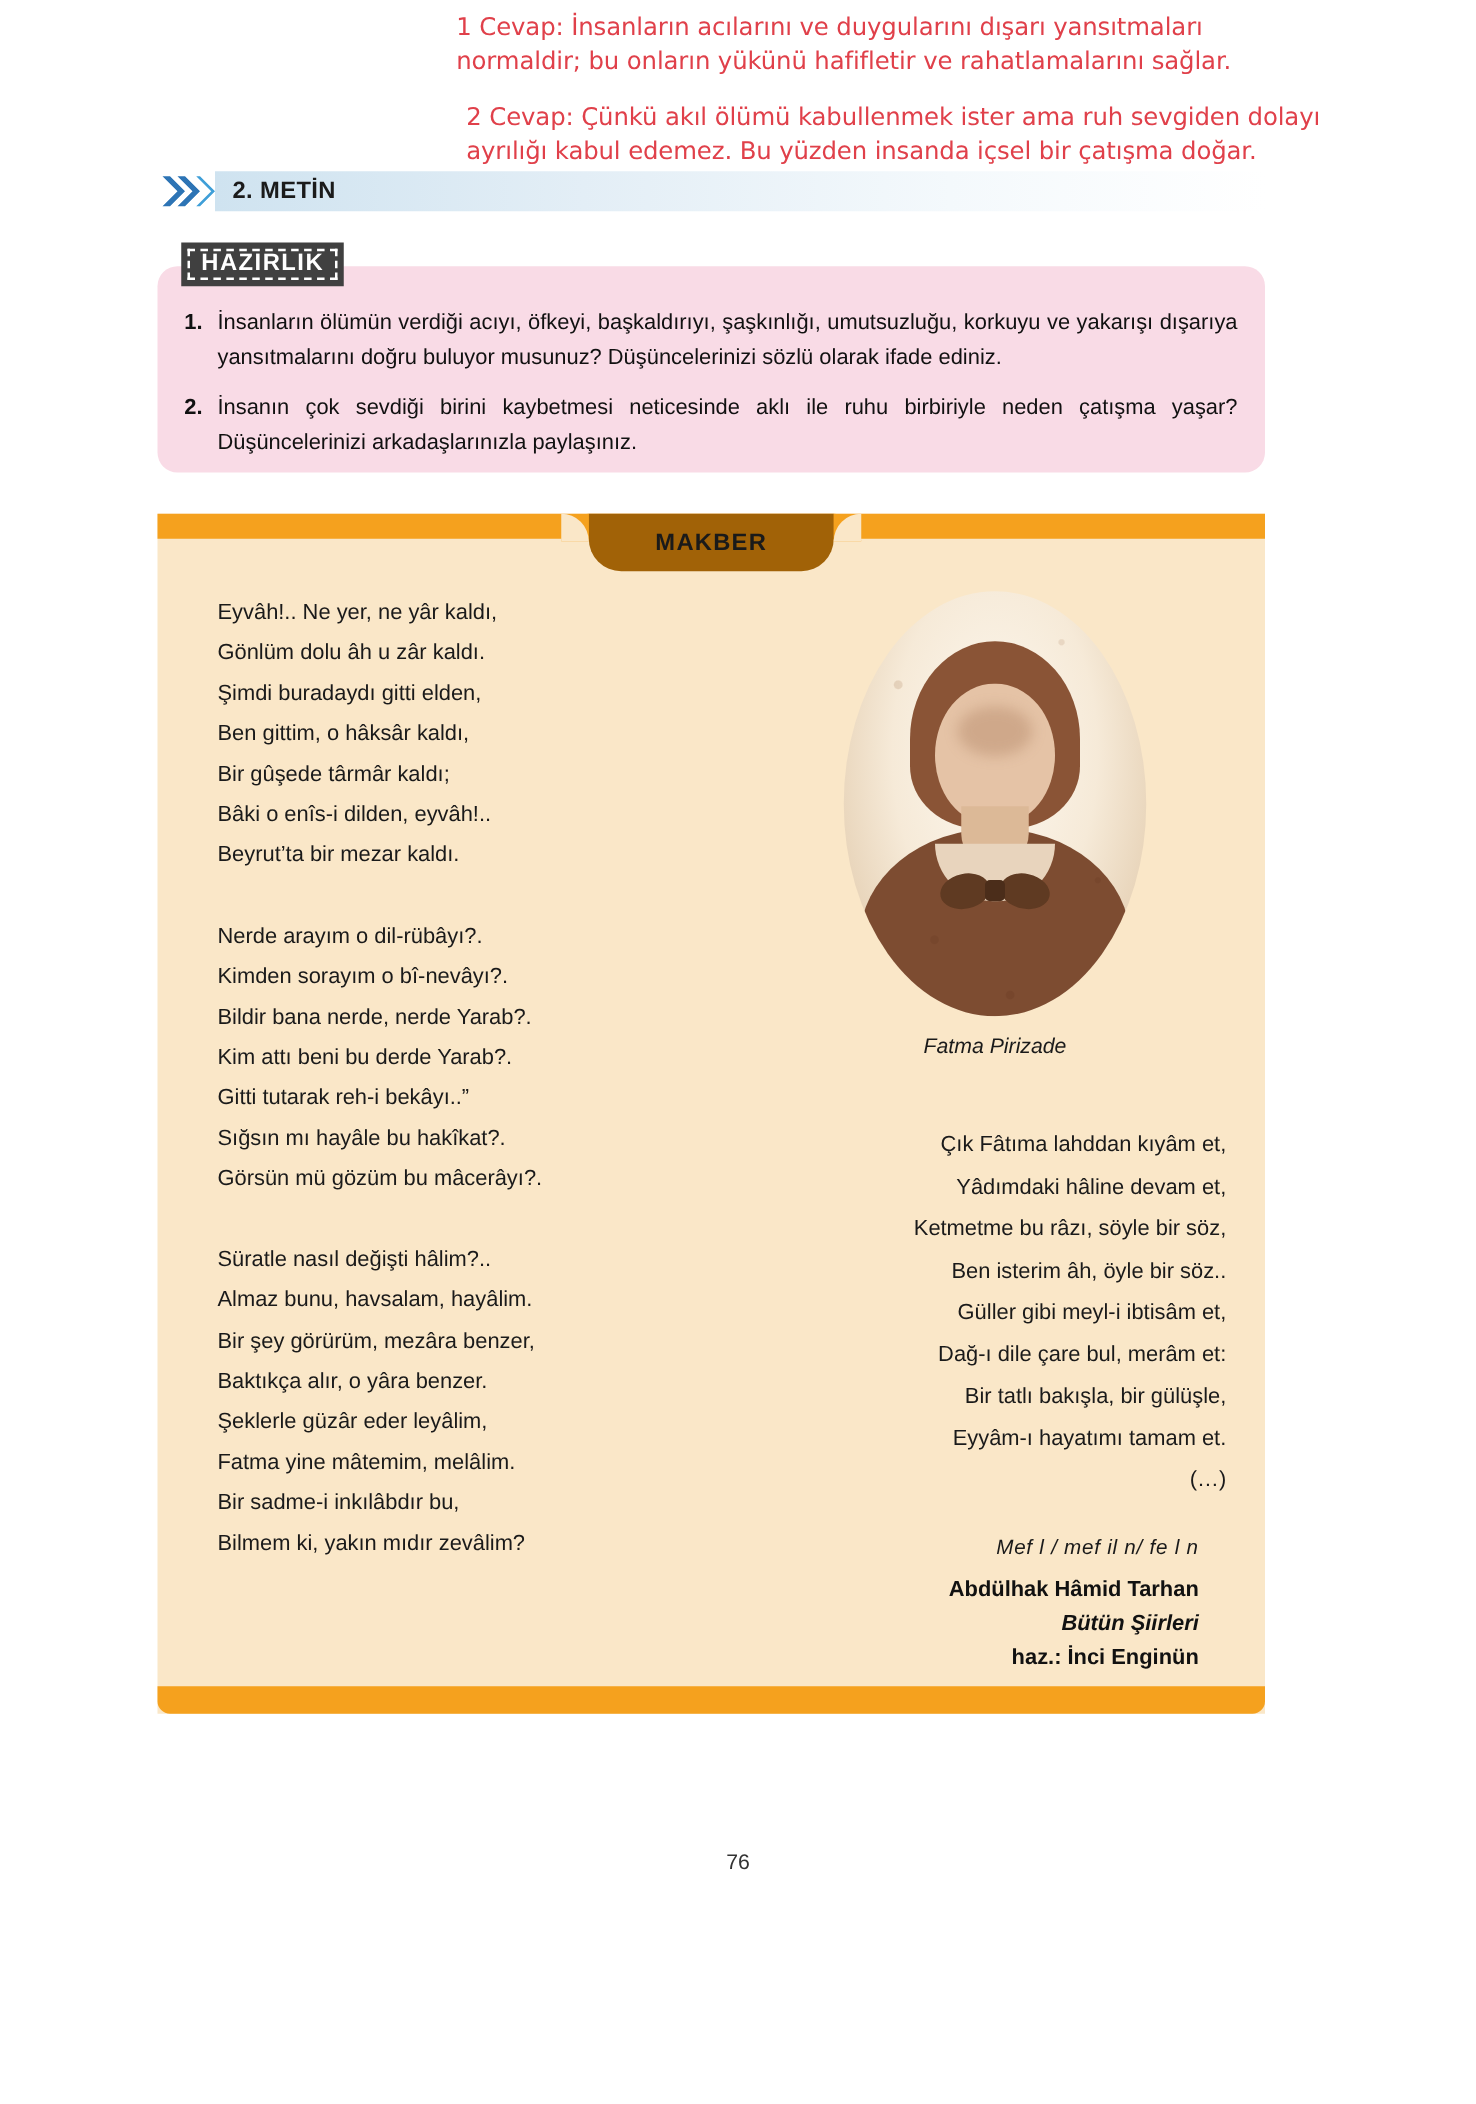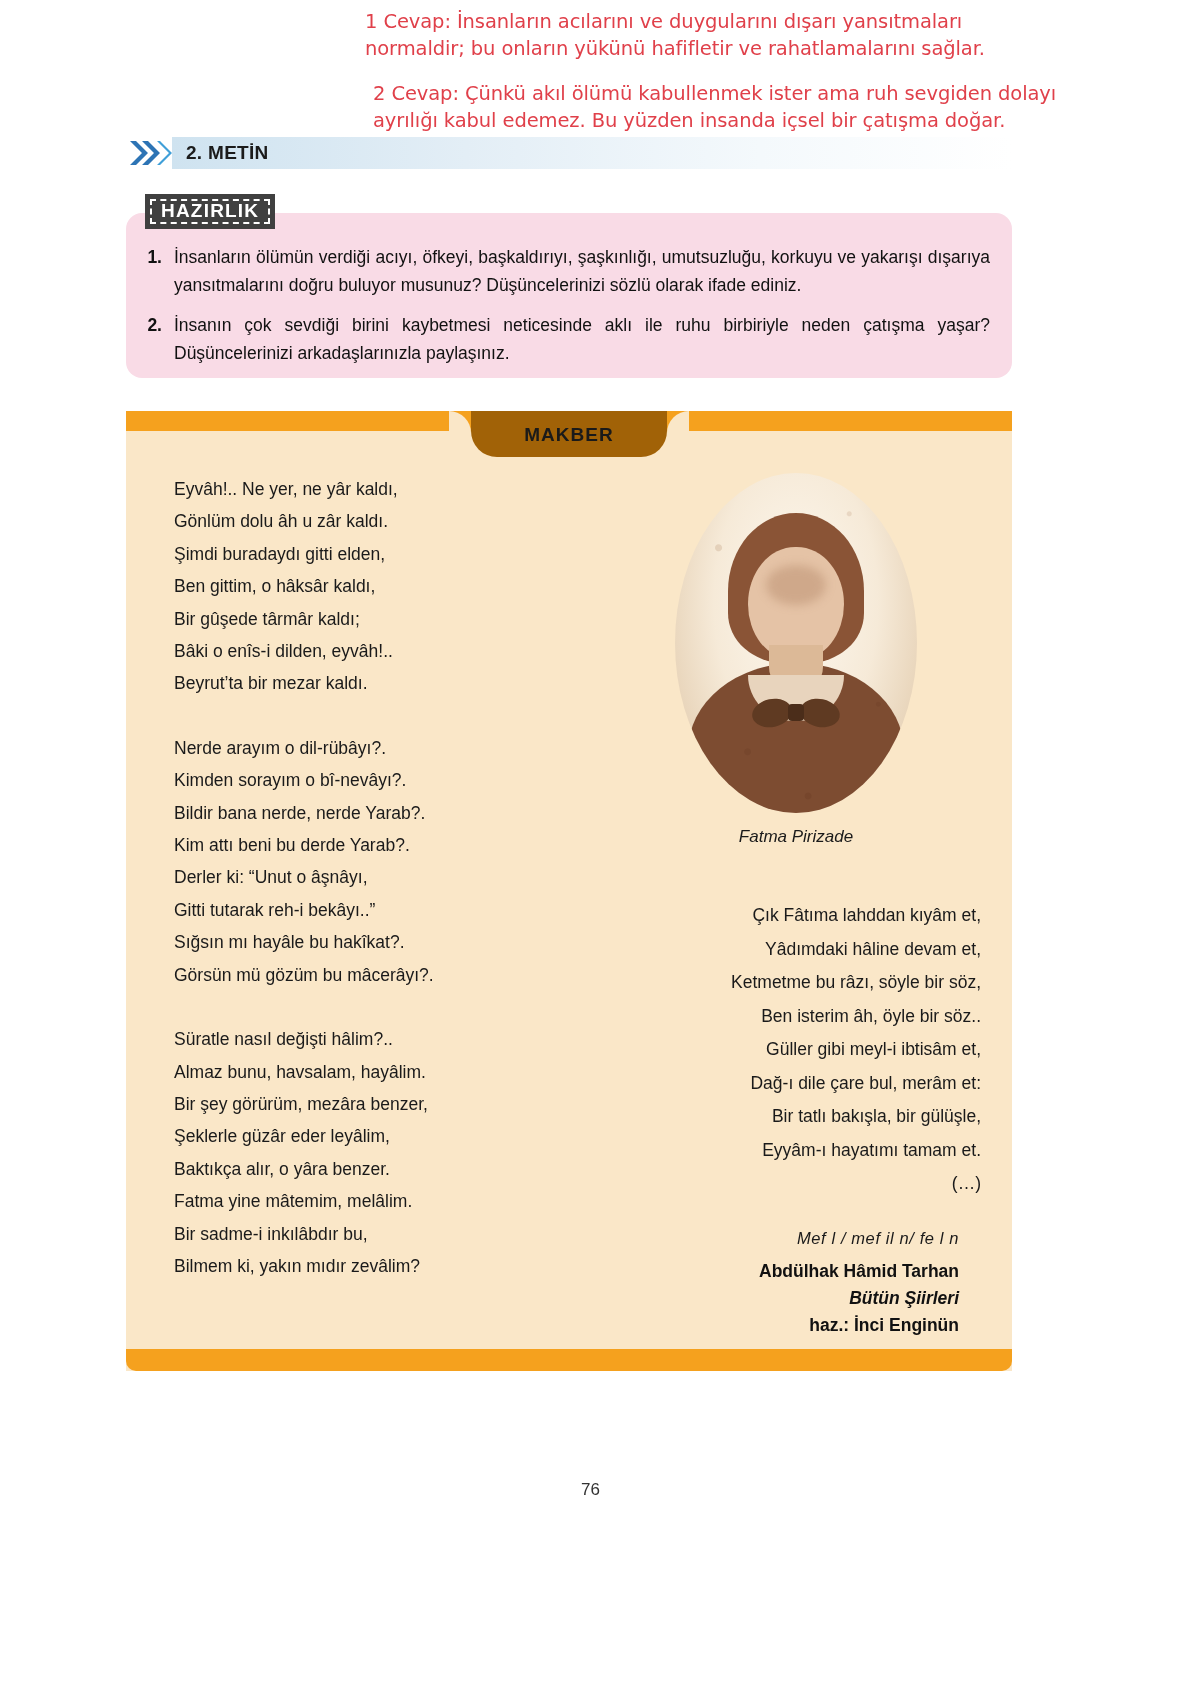--- a/index.html
+++ b/index.html
@@ -426,31 +426,30 @@
       <div class="poem-line">Ben gittim, o hâksâr kaldı,</div>
       <div class="poem-line">Bir gûşede târmâr kaldı;</div>
       <div class="poem-line">Bâki o enîs-i dilden, eyvâh!..</div>
       <div class="poem-line">Beyrut’ta bir mezar kaldı.</div>
     </div>
     <div class="stanza">
       <div class="poem-line">Nerde arayım o dil-rübâyı?.</div>
       <div class="poem-line">Kimden sorayım o bî-nevâyı?.</div>
       <div class="poem-line">Bildir bana nerde, nerde Yarab?.</div>
       <div class="poem-line">Kim attı beni bu derde Yarab?.</div>
-      <div class="poem-line">Derler ki: “Unut o âşnâyı,</div>
       <div class="poem-line">Gitti tutarak reh-i bekâyı..”</div>
       <div class="poem-line">Sığsın mı hayâle bu hakîkat?.</div>
       <div class="poem-line">Görsün mü gözüm bu mâcerâyı?.</div>
     </div>
     <div class="stanza">
       <div class="poem-line">Süratle nasıl değişti hâlim?..</div>
       <div class="poem-line">Almaz bunu, havsalam, hayâlim.</div>
       <div class="poem-line">Bir şey görürüm, mezâra benzer,</div>
+      <div class="poem-line">Baktıkça alır, o yâra benzer.</div>
       <div class="poem-line">Şeklerle güzâr eder leyâlim,</div>
-      <div class="poem-line">Baktıkça alır, o yâra benzer.</div>
       <div class="poem-line">Fatma yine mâtemim, melâlim.</div>
       <div class="poem-line">Bir sadme-i inkılâbdır bu,</div>
       <div class="poem-line">Bilmem ki, yakın mıdır zevâlim?</div>
     </div>
   </div>
 
   <div class="poem-col-right">
     <div class="portrait-wrap">
       <div class="portrait">
         <span class="body"></span>

